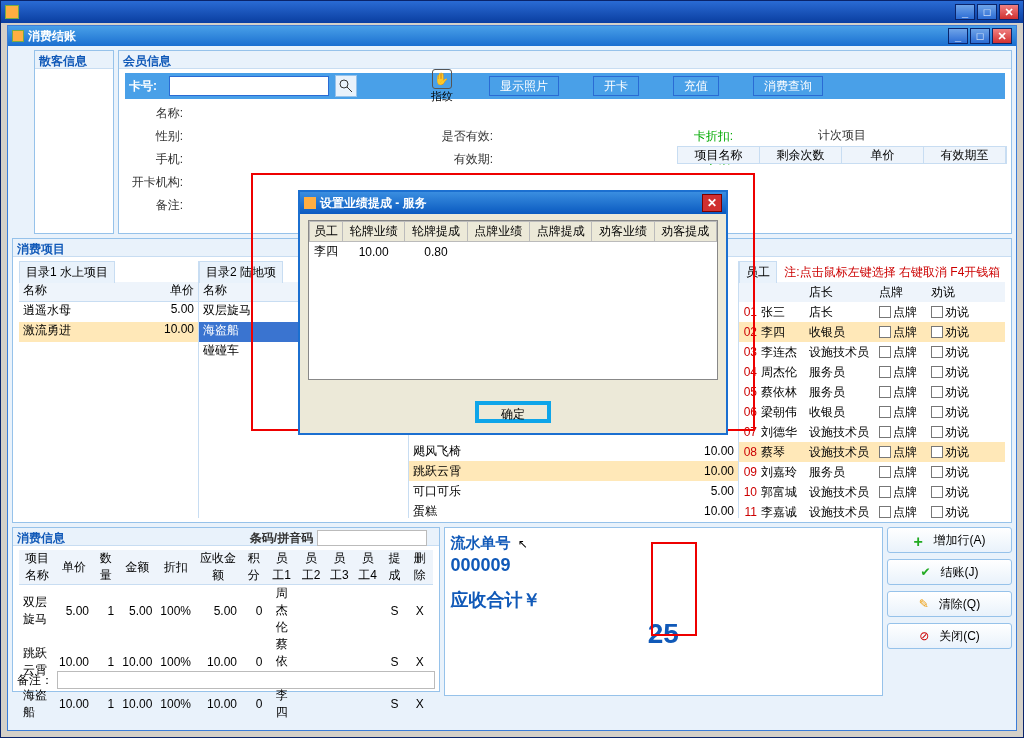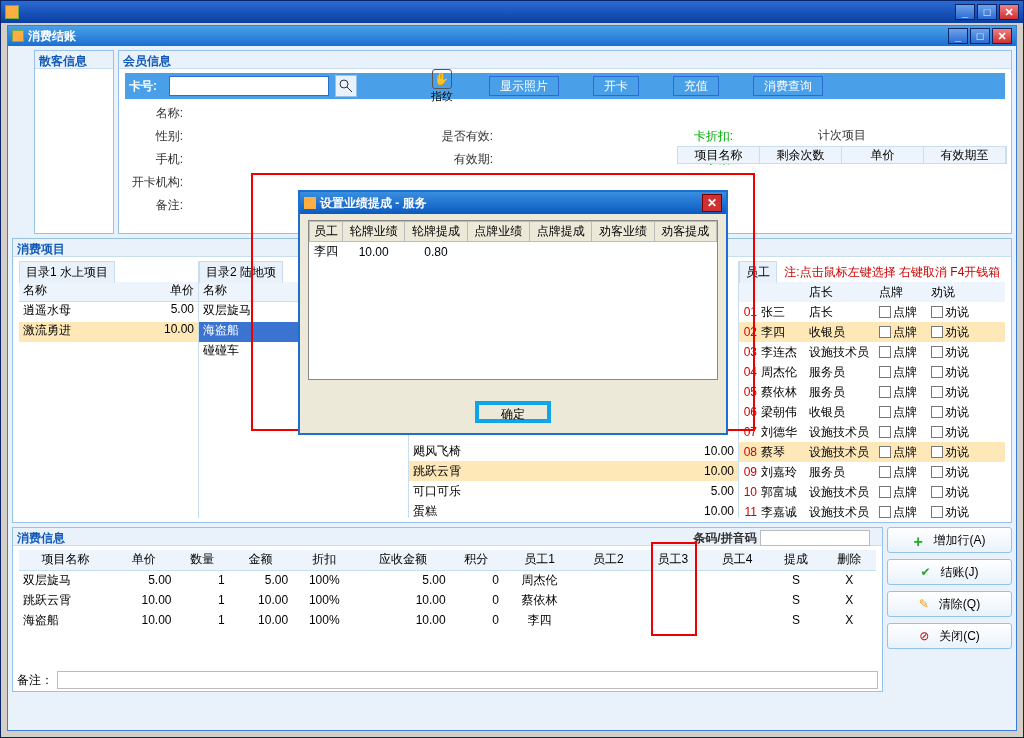--- a/index.html
+++ b/index.html
@@ -460,20 +460,29 @@
                   </tr>
                 </tbody>
             </table>
             <div class="remark" style="position:absolute; left:4px; right:4px; bottom:2px;">
               <span>备注：</span>
               <input style="">
             </div>
           </div>
         </div>
 
+        <div class="sum-box summary" style="border:1px solid #96c2ea;">
+          <div>
+            <span class="sum-t">流水单号</span>
+            <span style="margin-left:4px;">↖</span>
+            <span class="sum-n">000009</span>
+          </div>
+          <div class="sum-y">应收合计￥</div>
+          <span class="sum-yn">25</span>
+        </div>
 
         <div class="side">
           <div class="act-btn">
               <span class="i i-plus">+</span>
               <span>增加行(A)</span>
             </div>
           <div class="act-btn">
               <span class="i i-ok">✔</span>
               <span>结账(J)</span>
             </div>

